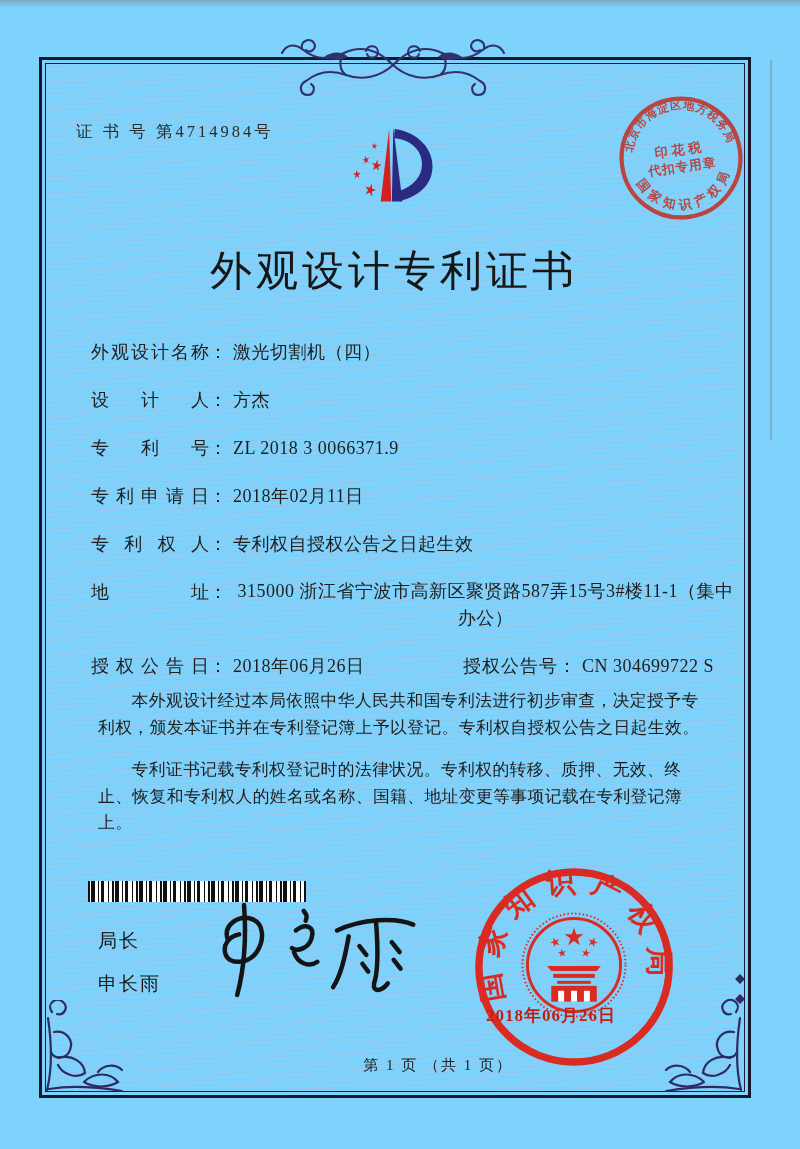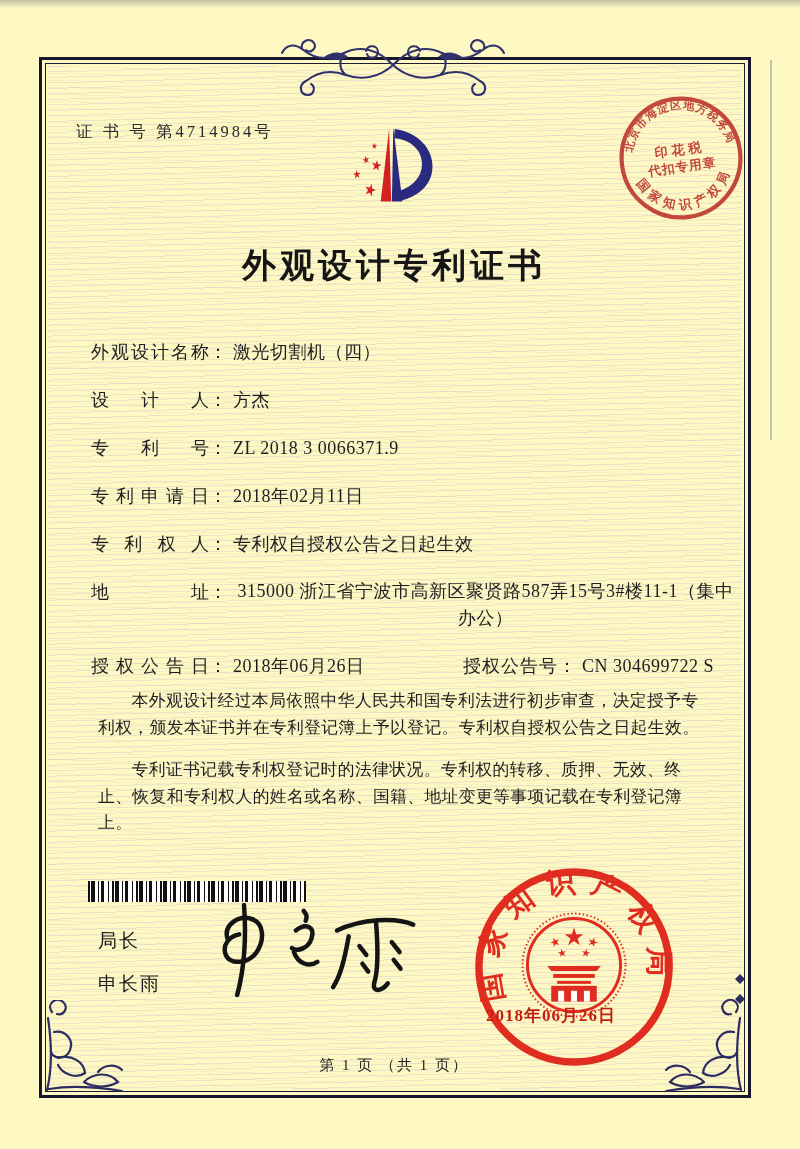--- a/index.html
+++ b/index.html
@@ -1,38 +1,38 @@
 <!DOCTYPE html>
 <html><head>
 <meta charset="utf-8">
 <style>
   html,body{margin:0;padding:0;background:#e9e9e9;}
   .page{
-    position:relative;width:800px;height:1149px;background:#fef9c3;overflow:hidden;
+    position:relative;width:800px;height:1149px;background:#7dd3fc;overflow:hidden;
     font-family:"Liberation Serif","DejaVu Serif",serif;color:#222;
   }
   .page::before{ 
     content:"";position:absolute;left:0;top:0;width:100%;height:8px;
     background:linear-gradient(180deg,rgba(120,120,125,.45),rgba(255,255,255,0));pointer-events:none;
   }
   .scan-edge-right{position:absolute;left:770px;top:60px;width:2px;height:380px;background:rgba(130,130,135,.45);}
   
   .frame{position:absolute;left:45px;top:63px;width:698px;height:1027px;border:1.4px solid #1d1d35;}
   .frame::before{content:"";position:absolute;inset:-7px;border:3px solid #16162c;}
   .frame::after{ 
     content:"";position:absolute;inset:2px;pointer-events:none;
     background:
       repeating-linear-gradient(178.5deg, rgba(182,166,212,.26) 0px, rgba(182,166,212,.26) 1px, transparent 1px, transparent 5.5px),
       repeating-linear-gradient(1.5deg, rgba(214,170,192,.14) 0px, rgba(214,170,192,.14) 1px, transparent 1px, transparent 7px);
   }
   .ornament{position:absolute;pointer-events:none;}
   
   .cert-no{position:absolute;left:76px;top:121px;font-size:16.5px;letter-spacing:3px;color:#2b2b2b;}
   .title{position:absolute;left:45px;top:243px;width:698px;text-align:center;
-         font-size:34px;font-weight:700;letter-spacing:4px;color:#161616;}
+         font-size:42px;font-weight:400;letter-spacing:4px;color:#161616;}
   .fields{position:absolute;left:84px;top:338px;width:660px;margin-left:7px;}
   .frow{margin-bottom:20px;font-size:18px;line-height:28px;color:#1e1e1e;position:relative;white-space:nowrap;}
   .flabel{display:inline-block;width:118px;text-align:justify;text-align-last:justify;vertical-align:top;}
   .fcolon{vertical-align:top;}
   .fvalue{margin-left:6px;vertical-align:top;letter-spacing:.5px;}
   .frow.addr{white-space:normal;}
   .frow.addr .fvalue{display:inline-block;width:505px;line-height:27px;text-align:center;}
   .grant-right{position:absolute;left:372px;top:0;}
   .grant-right .flabel{width:auto;letter-spacing:1px;}
   .paras{position:absolute;left:82px;top:672px;width:642px;}
@@ -44,21 +44,21 @@
       #101010 10px 11px, #fff 11px 13px, #101010 13px 16px, #fff 16px 20px,
       #101010 20px 21px, #fff 21px 24px);}
   .signer{position:absolute;left:98px;top:928px;font-size:19px;color:#161616;}
   .signer .line{margin-bottom:17px;letter-spacing:2px;}
   .signature{position:absolute;left:200px;top:896px;}
   .seal{position:absolute;left:470px;top:863px;opacity:.95;}
   .seal-date{position:absolute;left:486px;top:1004px;width:190px;font-size:17px;font-weight:700;
              color:#c41e12;letter-spacing:1px;}
   .tax-stamp{position:absolute;left:615px;top:92px;transform:rotate(-8deg);opacity:.92;}
   .footer{position:absolute;left:45px;top:1056px;width:698px;text-align:center;
-          font-size:15px;letter-spacing:2px;color:#222;}
+          font-size:15px;letter-spacing:2px;color:#222;padding-left:44px;}
   svg text{font-family:"Liberation Serif","DejaVu Serif",serif;}
 </style>
 </head>
 <body>
 
 <div class="page">
 
   <div class="frame"></div>
   <div class="scan-edge-right"></div>
 

